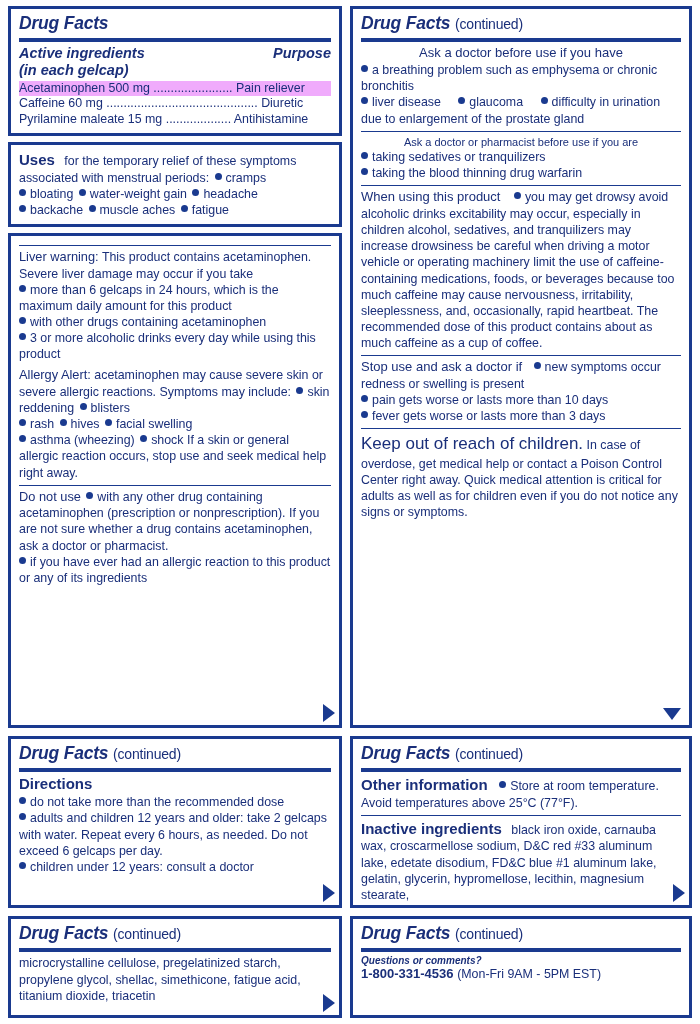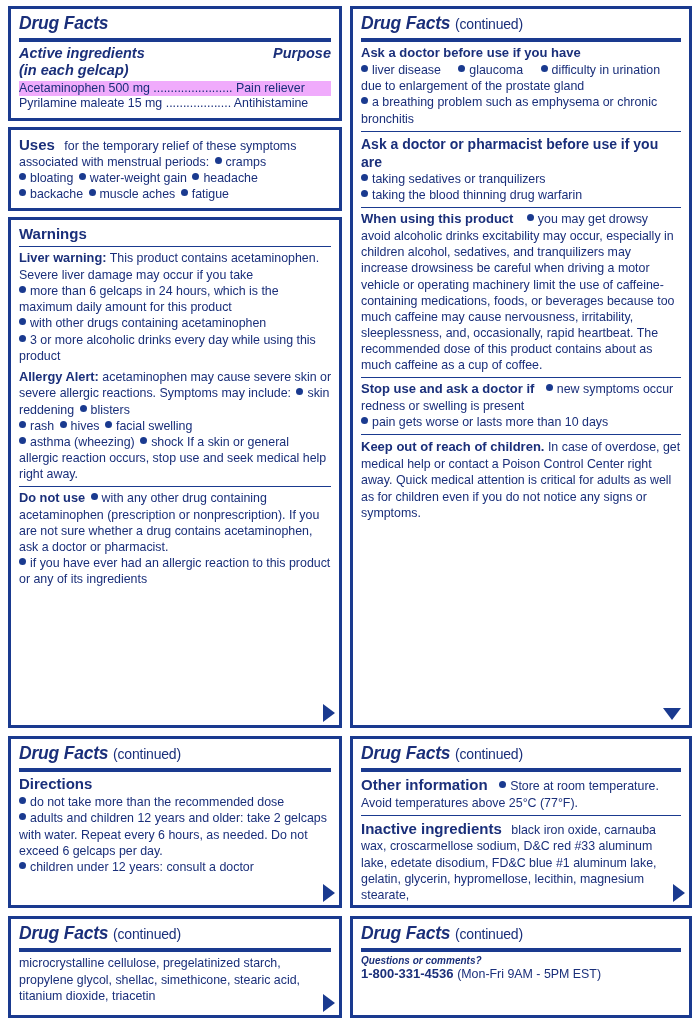--- a/index.html
+++ b/index.html
@@ -51,22 +51,23 @@
     font-weight: bold;
     font-size: 15px;
   }
   .body {
     font-size: 12.4px;
     line-height: 1.30;
   }
   .tight { line-height: 1.25; }
   .hl { background: #f0abfc; }
   .inline-head {
-    font-weight: bold;
+    font-weight: normal;
     font-size: 12.8px;
+    text-align: center;
   }
   .purpose-row {
     display: flex;
     justify-content: space-between;
     align-items: flex-start;
     font-style: italic;
     font-weight: bold;
     font-size: 14.5px;
   }
   .purpose-row .ai { line-height: 1.15; }
@@ -121,20 +122,23 @@
               <div>Active ingredients</div>
               <div>(in each gelcap)</div>
             </div>
             <div>Purpose</div>
           </div>
           <div class="body tight" style="margin-top:2px;">
             <div class="hl">
               <span>Acetaminophen 500 mg</span><span class="dots"> ....................... </span><span>Pain reliever</span>
             </div>
             <div>
+              <span>Caffeine 60 mg</span><span class="dots"> ............................................ </span><span>Diuretic</span>
+            </div>
+            <div>
               <span>Pyrilamine maleate 15 mg</span><span class="dots"> ................... </span><span>Antihistamine</span>
             </div>
           </div>
         </div>
 
         <div class="panel">
           <div class="body">
             <span class="sect-title">Uses</span>
             <span style="margin-left:6px;">for the temporary relief of these symptoms associated with menstrual periods:</span>
             <span class="bullet"></span><span>cramps</span>
@@ -143,21 +147,20 @@
             <span class="bullet"></span><span>water-weight gain</span>
             <span class="bullet"></span><span>headache</span>
             <br>
             <span class="bullet lead"></span><span>backache</span>
             <span class="bullet"></span><span>muscle aches</span>
             <span class="bullet"></span><span>fatigue</span>
           </div>
         </div>
 
         <div class="panel" style="flex:1;">
-          <div class="sect-title">Warnings</div>
           <div class="rule-thin"></div>
           <div class="body">
             <span class="inline-head">Liver warning:</span>
             <span>This product contains acetaminophen.  Severe liver damage may occur if you take</span>
           </div>
           <div class="body">
             <div><span class="bullet lead"></span><span>more than 6 gelcaps in 24 hours, which is the maximum daily amount for this product</span></div>
             <div><span class="bullet lead"></span><span>with other drugs containing acetaminophen</span></div>
             <div><span class="bullet lead"></span><span>3 or more alcoholic drinks every day while using this product</span></div>
           </div>
@@ -190,52 +193,53 @@
         <div class="panel" style="height:100%;">
           <div class="dfhead">
             <span>Drug Facts</span>
             <span class="cont">(continued)</span>
           </div>
           <div class="rule-thick"></div>
 
           <div class="body">
             <div class="inline-head" style="font-size:13px;">Ask a doctor before use if you have</div>
             <div>
+              <span class="bullet lead"></span><span>a breathing problem such as emphysema or chronic bronchitis</span>
+            </div>
+            <div>
               <span class="bullet lead"></span><span>liver disease</span>
               <span class="bullet" style="margin-left:14px;"></span><span>glaucoma</span>
               <span class="bullet" style="margin-left:14px;"></span><span>difficulty in urination due to enlargement of the prostate gland</span>
             </div>
-            <div>
-              <span class="bullet lead"></span><span>a breathing problem such as emphysema or chronic bronchitis</span>
-            </div>
-          </div>
-
-          <div class="rule-thin"></div>
-          <div class="body">
-            <div class="inline-head" style="font-size:14px;">Ask a doctor or pharmacist before use if you are</div>
+          </div>
+
+          <div class="rule-thin"></div>
+          <div class="body">
+            <div class="inline-head" style="font-size:11px;">Ask a doctor or pharmacist before use if you are</div>
             <div><span class="bullet lead"></span><span>taking sedatives or tranquilizers</span></div>
             <div><span class="bullet lead"></span><span>taking the blood thinning drug warfarin</span></div>
           </div>
 
           <div class="rule-thin"></div>
           <div class="body">
             <span class="inline-head" style="font-size:13px;">When using this product</span>
             <span class="bullet" style="margin-left:10px;"></span><span>you may get drowsy      avoid alcoholic drinks      excitability may occur, especially in children      alcohol, sedatives, and tranquilizers may increase drowsiness      be careful when driving a motor vehicle or operating machinery      limit the use of caffeine-containing medications, foods, or beverages because too much caffeine may cause nervousness, irritability, sleeplessness, and, occasionally, rapid heartbeat. The recommended dose of this product contains about as much caffeine as a cup of coffee.</span>
           </div>
 
           <div class="rule-thin"></div>
           <div class="body">
             <span class="inline-head" style="font-size:13px;">Stop use and ask a doctor if</span>
             <span class="bullet" style="margin-left:8px;"></span><span>new symptoms occur      redness or swelling is present</span>
             <div><span class="bullet lead"></span><span>pain gets worse or lasts more than 10 days</span></div>
+            <div><span class="bullet lead"></span><span>fever gets worse or lasts more than 3 days</span></div>
           </div>
 
           <div class="rule-thin"></div>
           <div class="body" style="margin-top:4px;">
-            <span class="inline-head" style="font-size:13px;">Keep out of reach of children.</span>
+            <span class="inline-head" style="font-size:17px;">Keep out of reach of children.</span>
             <span>In case of overdose, get medical help or contact a Poison Control Center right away.  Quick medical attention is critical for adults as well as for children even if you do not notice any signs or symptoms.</span>
           </div>
 
           <div class="arrow-down"></div>
         </div>
       </div>
     </div>
 
     <div class="row" style="height:172px;">
       <div class="col-left">
@@ -276,21 +280,21 @@
     </div>
 
     <div class="row" style="flex:1;">
       <div class="col-left">
         <div class="panel" style="height:100%;">
           <div class="dfhead">
             <span>Drug Facts</span>
             <span class="cont">(continued)</span>
           </div>
           <div class="rule-thick"></div>
-          <div class="ing-line">microcrystalline cellulose, pregelatinized starch, propylene glycol, shellac, simethicone, stearic acid, titanium dioxide, triacetin</div>
+          <div class="ing-line">microcrystalline cellulose, pregelatinized starch, propylene glycol, shellac, simethicone, fatigue acid, titanium dioxide, triacetin</div>
           <div class="arrow-right"></div>
         </div>
       </div>
       <div class="col-right">
         <div class="panel" style="height:100%;">
           <div class="dfhead">
             <span>Drug Facts</span>
             <span class="cont">(continued)</span>
           </div>
           <div class="rule-thick"></div>

